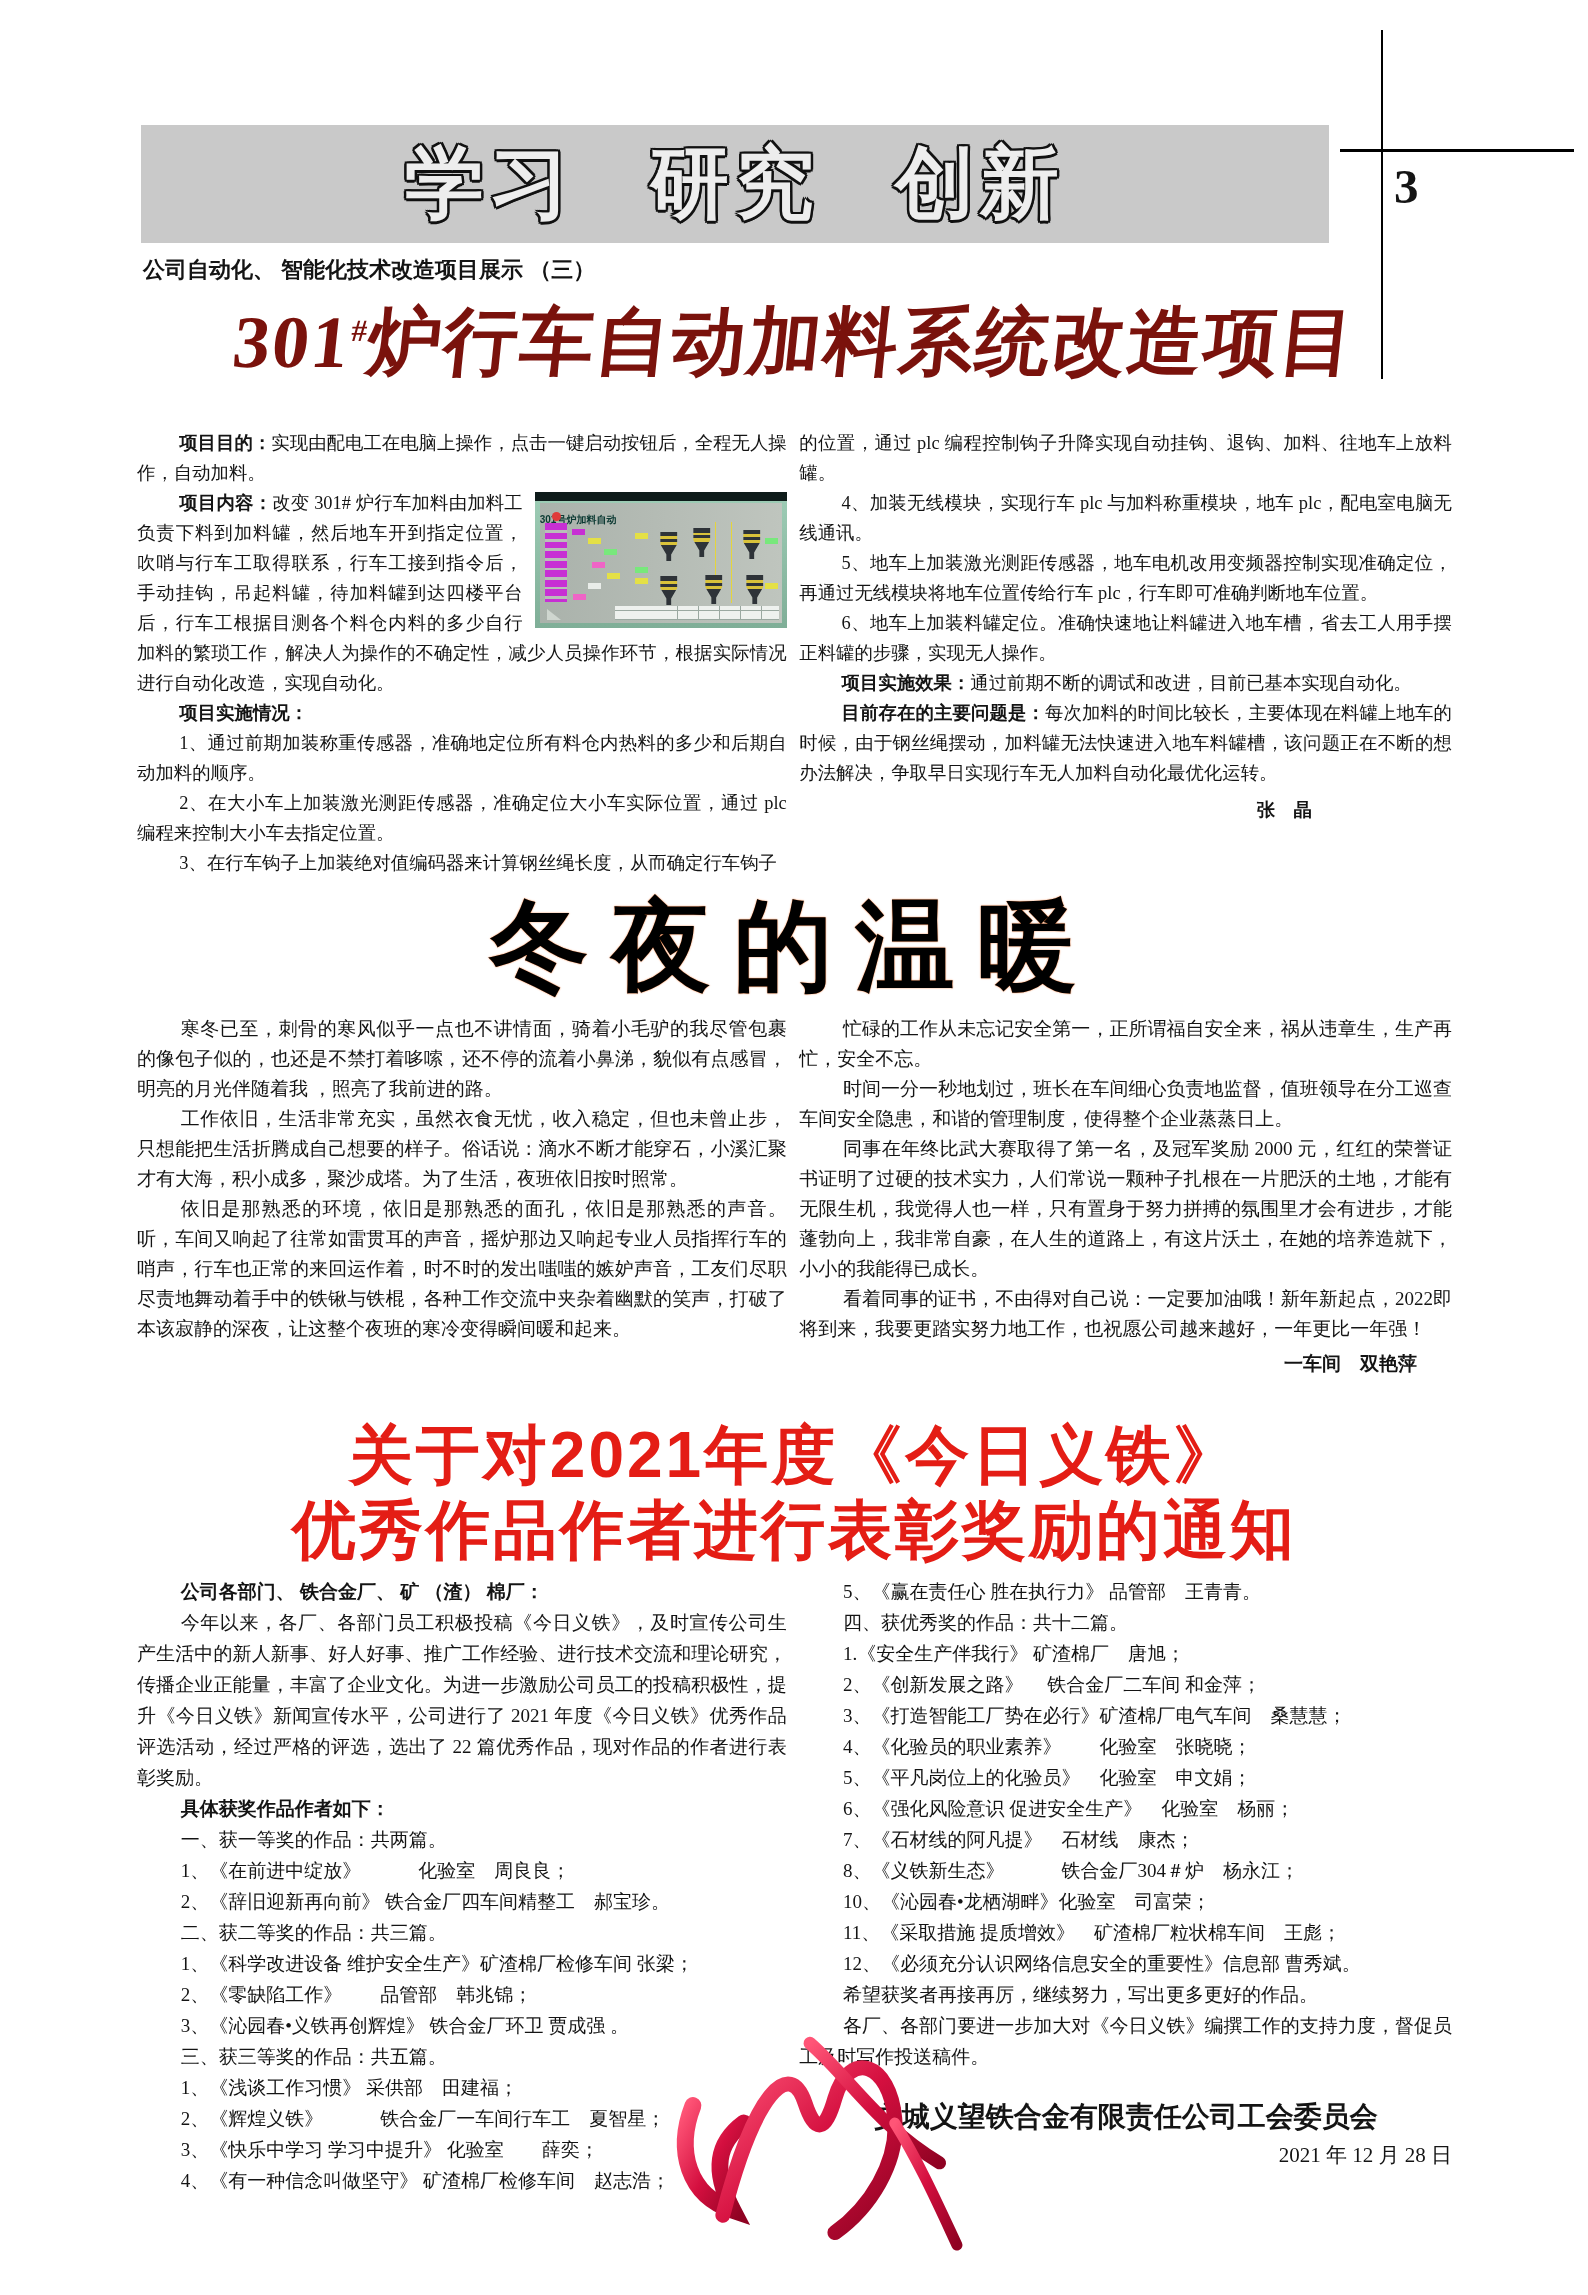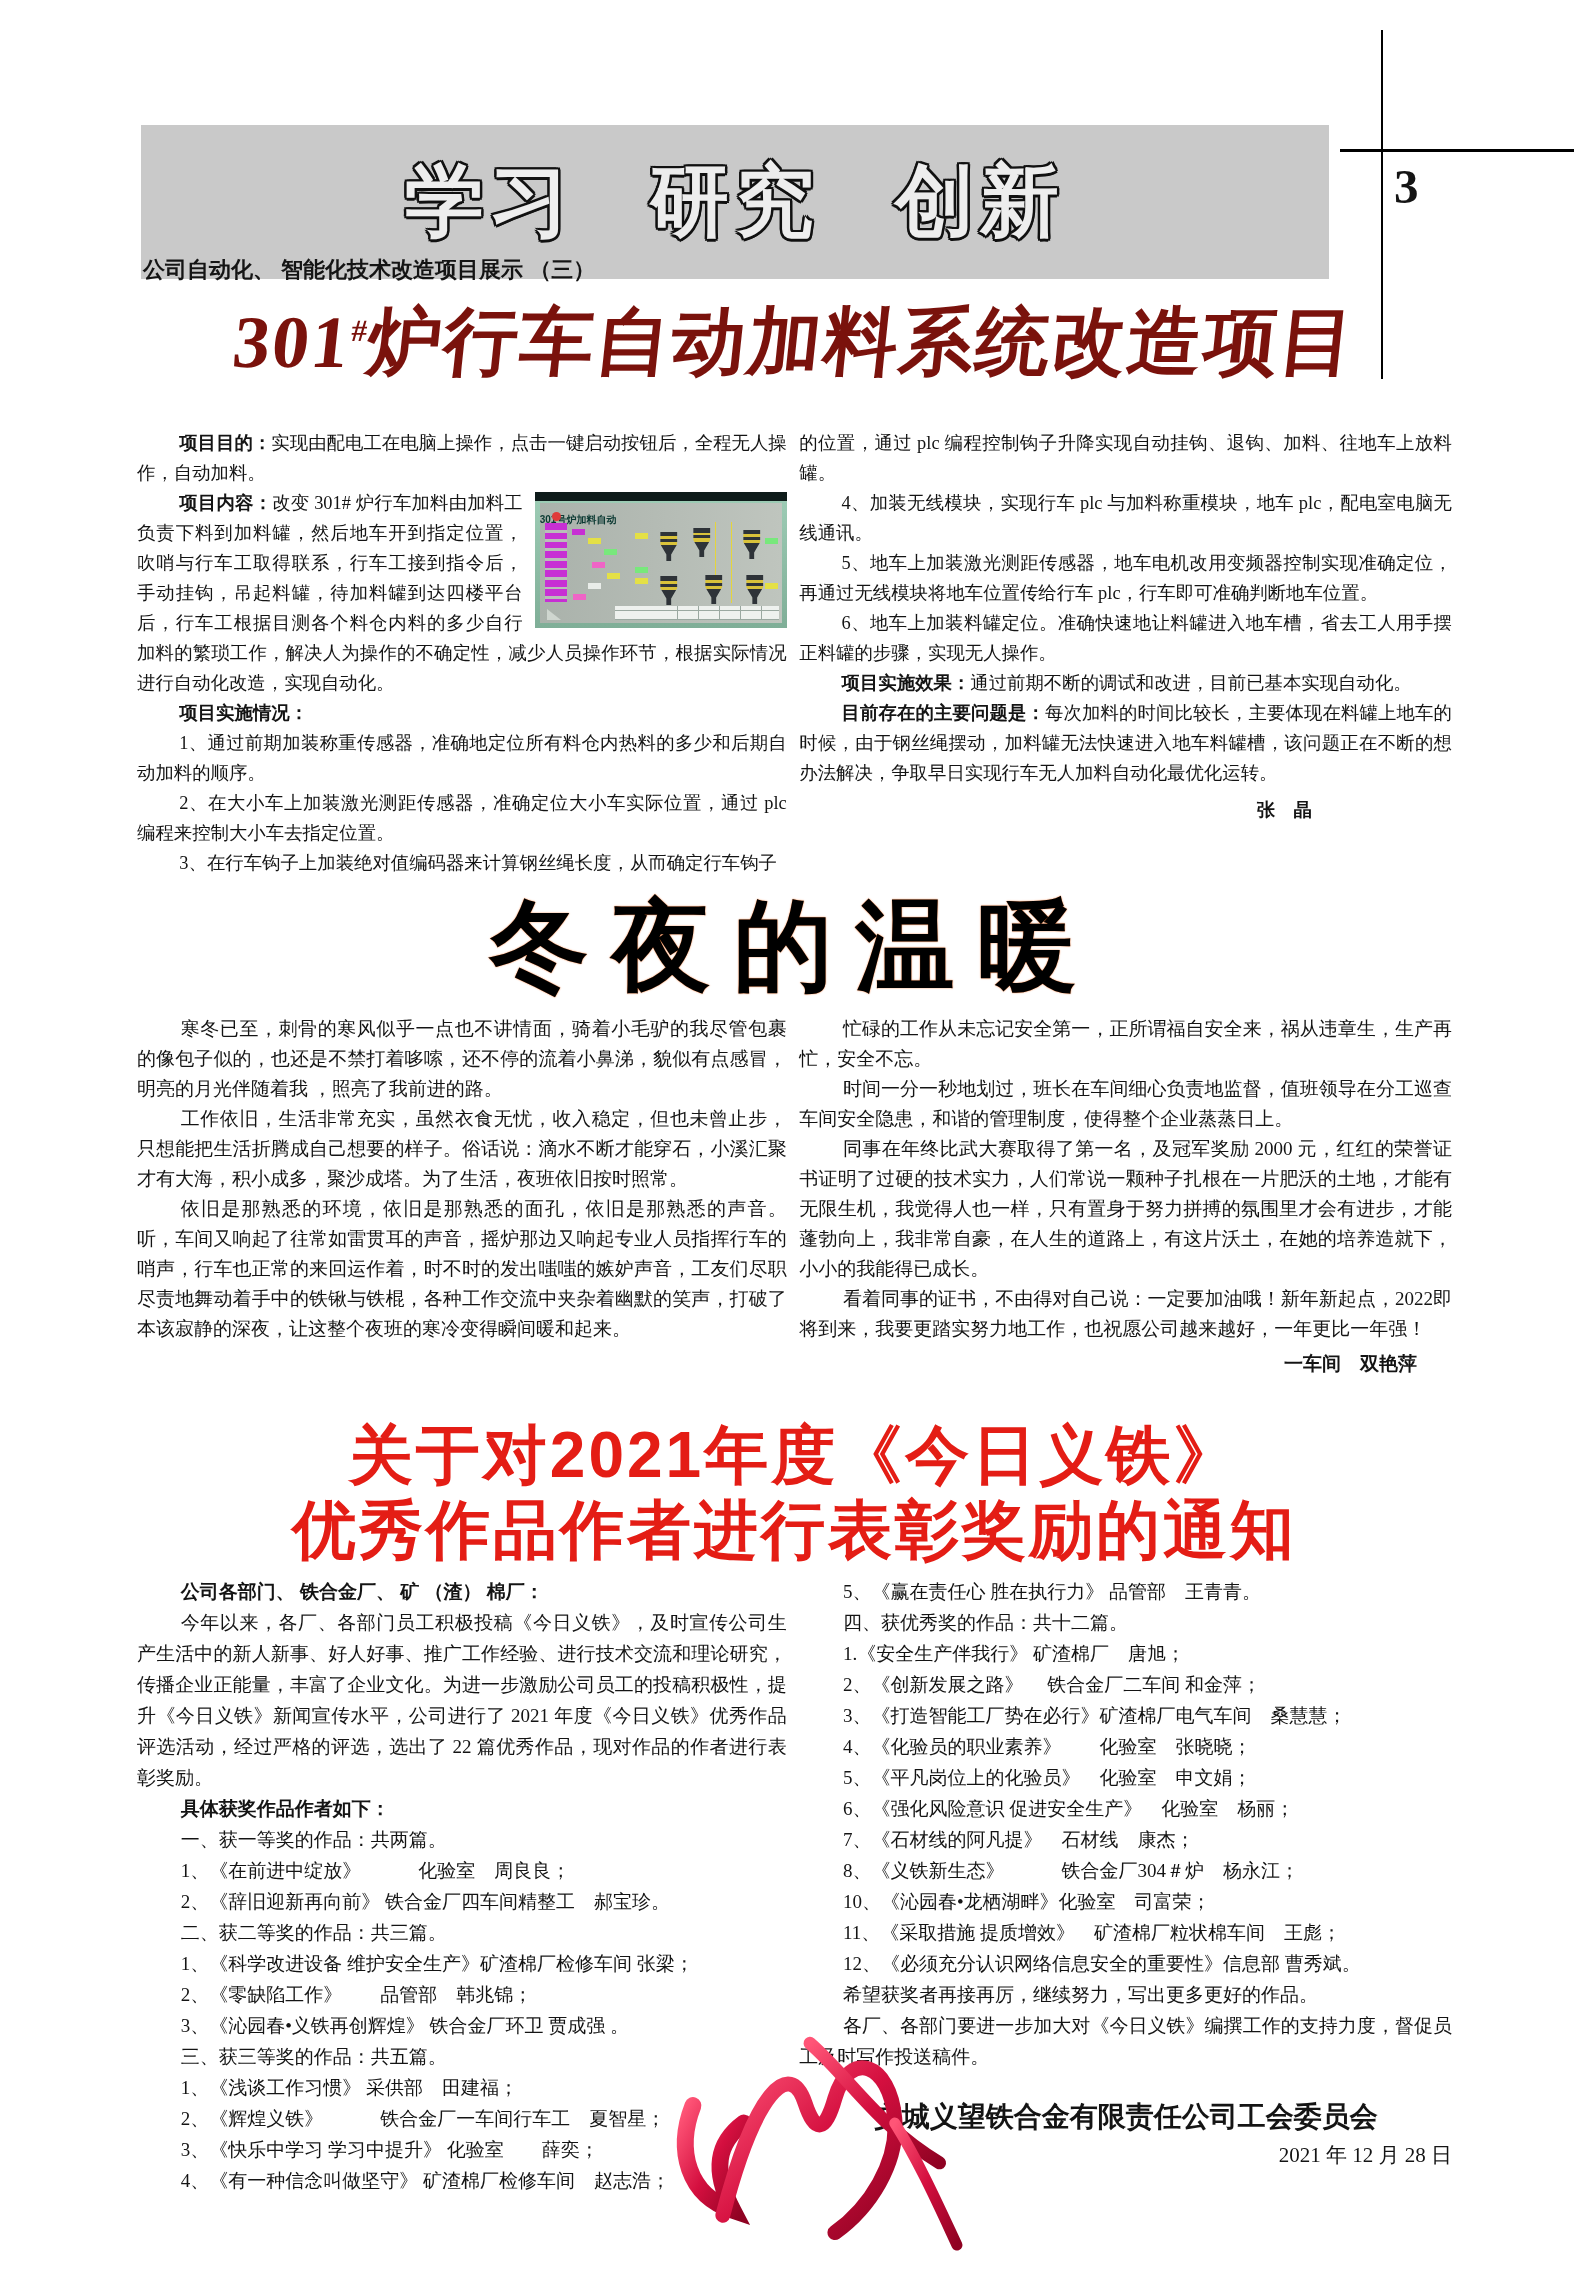--- a/index.html
+++ b/index.html
@@ -1,21 +1,21 @@
 <!DOCTYPE html>
 <html style="font-size:8px"><head>
 <meta charset="utf-8">
 <style>
   html,body{margin:0;padding:0;background:#ffffff;}
   .page{position:relative;width:1589px;height:2295px;background:#ffffff;overflow:hidden;
         font-family:"Liberation Serif","DejaVu Serif",serif;color:#141414;}
   .sans{font-family:"Liberation Sans","DejaVu Sans",sans-serif;}
 
   
-  .banner{position:absolute;left:141px;top:125px;width:1188px;height:154px;background:#c9c9c9;
+  .banner{position:absolute;left:141px;top:125px;width:1188px;height:118px;background:#c9c9c9;
           display:flex;align-items:center;justify-content:center;gap:75px;}
   .banner-word{font-family:"Liberation Sans","DejaVu Sans",sans-serif;font-weight:900;font-size:79px;
           color:#ededed;letter-spacing:6px;
           text-shadow:2px 2px 0 #111,-2px -2px 0 #111,2px -2px 0 #111,-2px 2px 0 #111,
                       0 2.5px 0 #111,0 -2.5px 0 #111,2.5px 0 0 #111,-2.5px 0 0 #111;}
   .rule-v{position:absolute;left:1381px;top:30px;width:2px;height:349px;background:#000;}
   .rule-h{position:absolute;left:1340px;top:149px;width:234px;height:2.5px;background:#000;}
   .page-num{position:absolute;left:1394px;top:158px;font-size:49px;font-weight:bold;}
 
   

